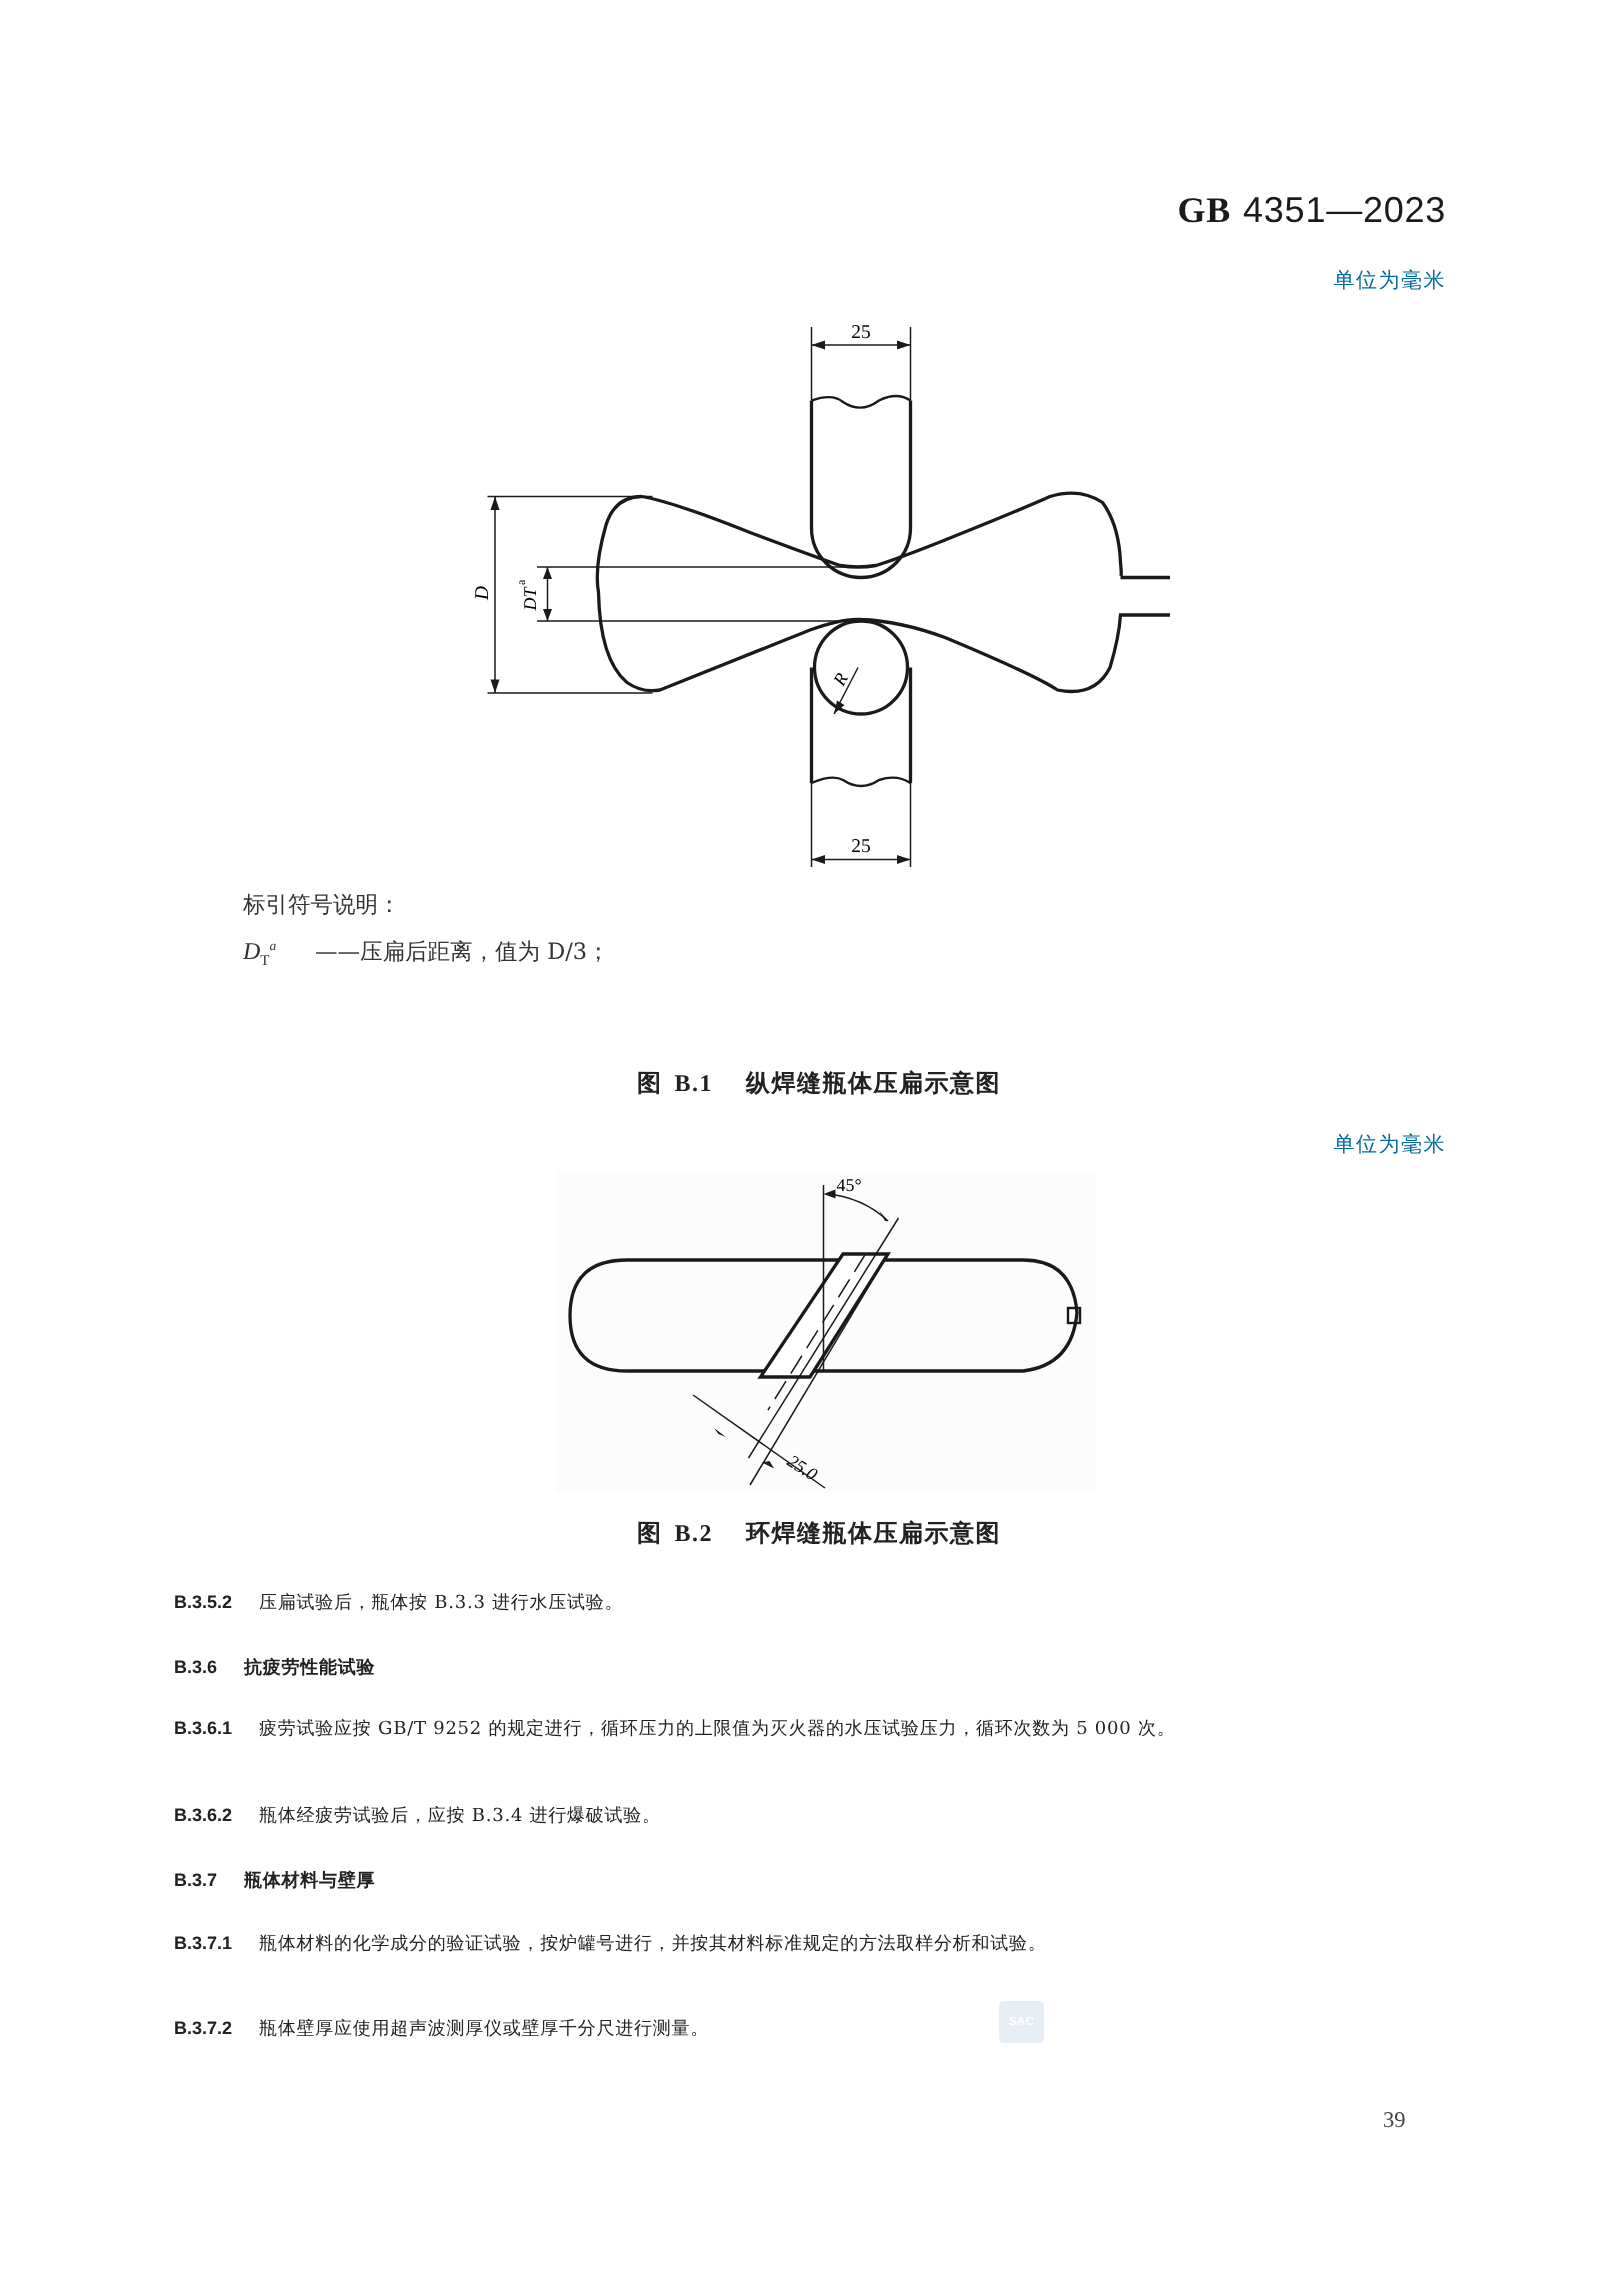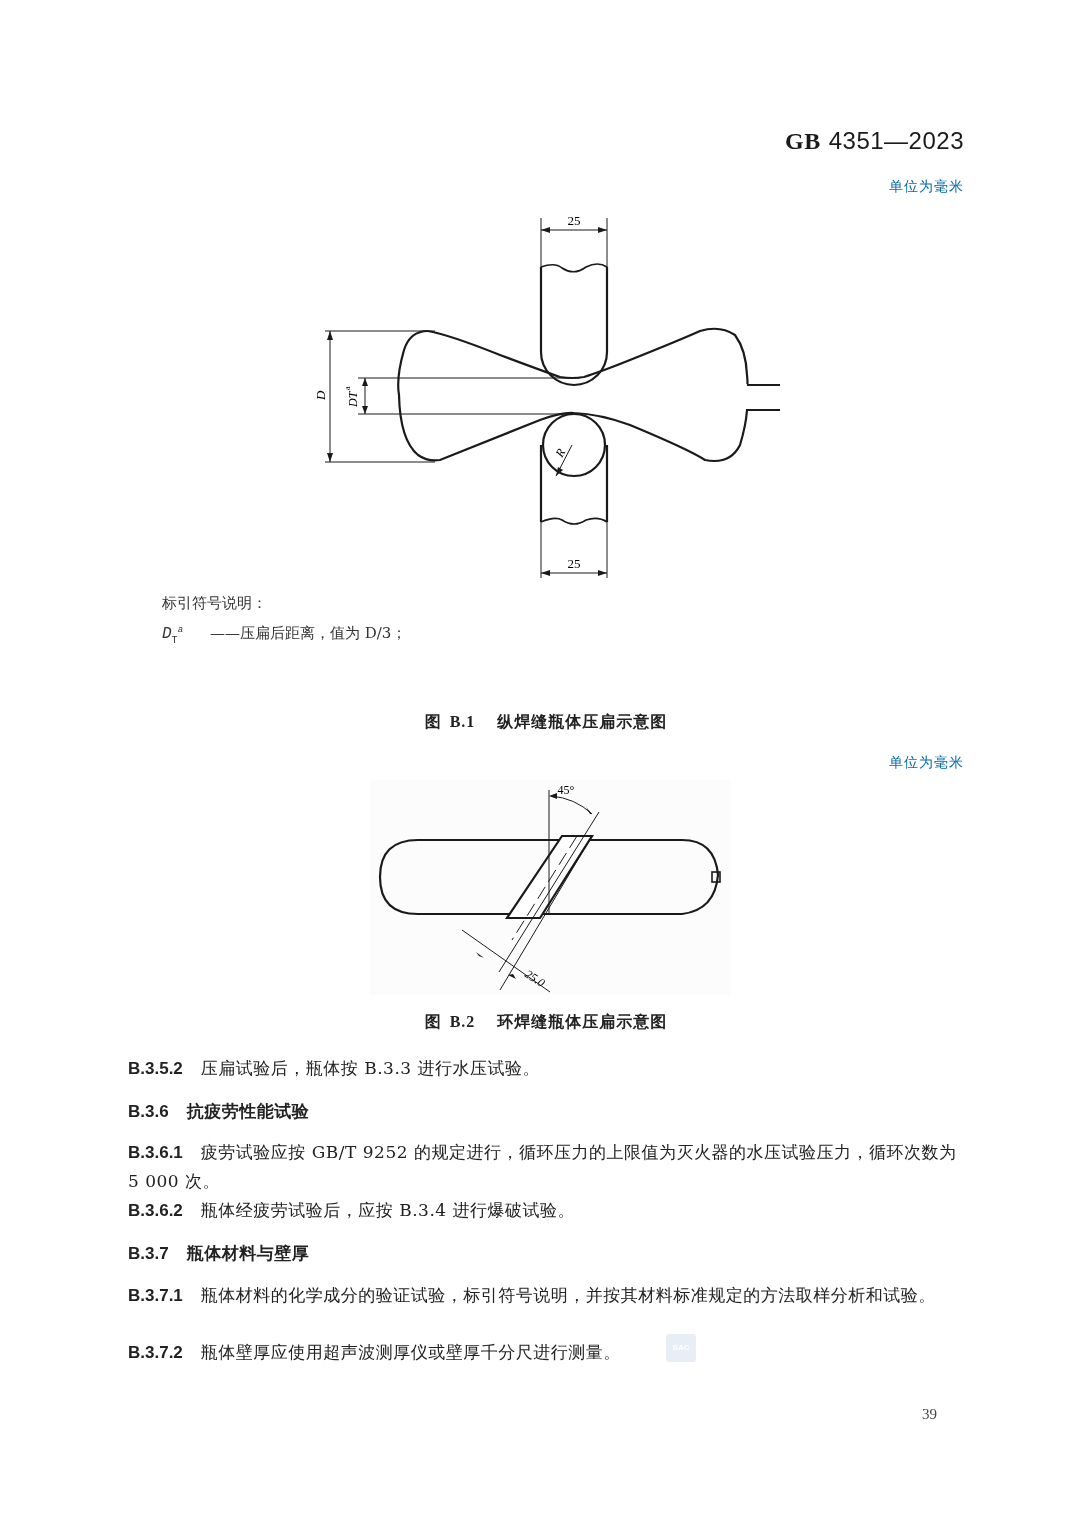--- a/index.html
+++ b/index.html
@@ -9,27 +9,27 @@
     color: #222;
   }
   .abs { position: absolute; }
   .std-code {
     right: 116px; top: 127px; font-size: 24px; letter-spacing: 0.5px;
     font-family: "Liberation Sans", "DejaVu Sans", sans-serif; color: #1a1a1a;
   }
   .std-code b { font-family: "Liberation Serif", "DejaVu Serif", serif; font-weight: bold; margin-right: 8px; }
   .unit { right: 116px; font-size: 14px; color: #0369a1; letter-spacing: 1px; }
   .legend { left: 162px; font-size: 15px; color: #333; line-height: 27px; }
-  .legend .sym { display: inline-block; width: 48px; font-style: italic; font-family: Liberation Mono, monospace; font-size: 16px; }
+  .legend .sym { display: inline-block; width: 48px; font-style: italic; font-family: Liberation Serif, serif; font-size: 16px; }
   .legend .sym sub { font-size: 10px; font-style: normal; }
   .legend .sym sup { font-size: 9px; }
   .caption { left: 0; width: 1092px; text-align: center; font-size: 16px; font-weight: bold; color: #222; letter-spacing: 1px;
     font-family: "DejaVu Sans", "Liberation Sans", sans-serif; }
   .caption .num { font-family: "Liberation Serif", serif; margin: 0 22px 0 8px; }
-  .para { left: 128px; width: 840px; font-size: 17px; color: #222; line-height: 28px; letter-spacing: 0.5px; }
+  .para { left: 116px; width: 840px; font-size: 12px; color: #222; line-height: 28px; letter-spacing: 0.5px; }
   .para .no { font-family: "Liberation Sans", sans-serif; font-weight: bold; margin-right: 18px; letter-spacing: 0; }
   .heading { font-family: "DejaVu Sans", "Liberation Sans", sans-serif; font-weight: bold; }
   .page-num { left: 922px; top: 1406px; font-size: 15px; color: #444; font-family: "Liberation Serif", serif; text-align: center; }
   .watermark { left: 666px; top: 1334px; width: 30px; height: 28px; background: #e8eef6; border-radius: 3px;
     color: #fff; font-size: 8px; font-family: "Liberation Sans", sans-serif; text-align: center; line-height: 28px; font-weight: bold; }
   svg text { font-family: "Liberation Serif", "DejaVu Serif", serif; }
 </style>
 </head>
 <body>
 
@@ -145,21 +145,21 @@
 <div class="abs para" style="top:1138px">
   <span class="no">B.3.6.1</span><span>疲劳试验应按 GB/T 9252 的规定进行，循环压力的上限值为灭火器的水压试验压力，循环次数为 5 000 次。</span>
 </div>
 <div class="abs para" style="top:1196px">
   <span class="no">B.3.6.2</span><span>瓶体经疲劳试验后，应按 B.3.4 进行爆破试验。</span>
 </div>
 <div class="abs para heading" style="top:1239px">
   <span class="no">B.3.7</span><span>瓶体材料与壁厚</span>
 </div>
 <div class="abs para" style="top:1281px">
-  <span class="no">B.3.7.1</span><span>瓶体材料的化学成分的验证试验，标引符号说明，并按其材料标准规定的方法取样分析和试验。</span>
+  <span class="no">B.3.7.1</span><span>瓶体材料的化学成分的验证试验，按炉罐号进行，并按其材料标准规定的方法取样分析和试验。</span>
 </div>
 <div class="abs para" style="top:1338px">
   <span class="no">B.3.7.2</span><span>瓶体壁厚应使用超声波测厚仪或壁厚千分尺进行测量。</span>
 </div>
 
 <div class="abs watermark">SAC</div>
 
 <div class="abs page-num">39</div>
 
 </body></html>

